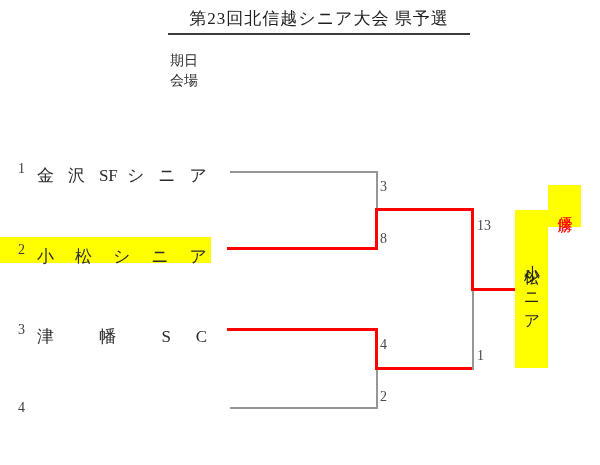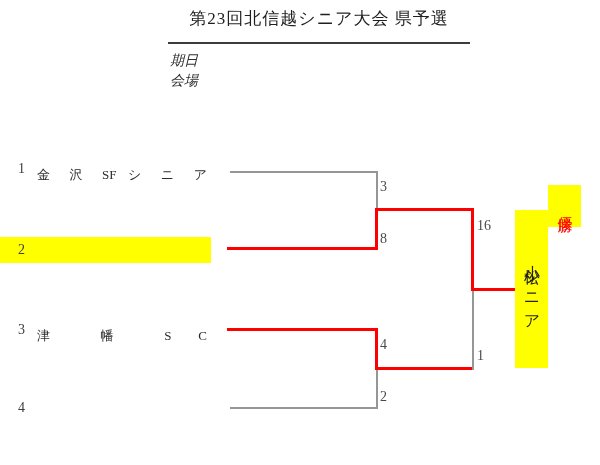--- a/index.html
+++ b/index.html
@@ -11,49 +11,48 @@
     font-family: "Liberation Serif", "DejaVu Serif", serif;
     color: #333333;
   }
 
   
   .title {
     position: absolute; left: 168px; top: 7px; width: 302px;
     text-align: center;
     font-size: 17px; color: #1f1f1f;
     border-bottom: 2px solid #3c3c3c;
-    padding-bottom: 12px;
+    padding-bottom: 3px;
     letter-spacing: 1px;
     white-space: nowrap;
   }
 
   
   .info-line {
     position: absolute; left: 170px;
     display: flex; gap: 17px;
     font-size: 14px; color: #2e2e2e;
     white-space: nowrap;
-    font-style: italic;
   }
   .info-date  { top: 52px; }
   .info-venue { top: 72px; text-align: center; }
 
   
   .team-row {
     position: absolute; left: 0; width: 211px; height: 26px;
     box-sizing: border-box;
     padding: 0 4px 0 18px;
     display: flex; align-items: center;
   }
   .team-row.highlight { background: #ffff00; }
   .seed { font-size: 14px; color: #3d3d3d; flex: 0 0 auto; }
   .team-name {
     flex: 1 1 auto;
     margin-left: 12px;
-    font-size: 13px; color: #2b2b2b;
+    font-size: 17px; color: #2b2b2b;
     text-align: justify;
     text-align-last: justify;
     white-space: nowrap;
     margin-top: 12px;
   }
   .row-1 { top: 156px; }
   .row-2 { top: 237px; }
   .row-3 { top: 317px; }
   .row-4 { top: 395px; }
 
@@ -109,20 +108,21 @@
   <div class="info-line info-venue">
     <span>会場</span>
   </div>
 
   <div class="team-row row-1">
     <span class="seed">1</span>
     <span class="team-name">金 沢 SF シ ニ ア</span>
   </div>
   <div class="team-row row-2 highlight">
     <span class="seed">2</span>
+    <span class="team-name">小 松 シ ニ ア</span>
   </div>
   <div class="team-row row-3">
     <span class="seed">3</span>
     <span class="team-name">津 幡 S C</span>
   </div>
   <div class="team-row row-4">
     <span class="seed">4</span>
   </div>
 
   <div class="line gray" style="left:230px; top:171px; width:147px; height:2px;"></div>
@@ -138,21 +138,21 @@
   <div class="line red" style="left:376px; top:367px; width:98px; height:3px;"></div>
 
   <div class="line red" style="left:471px; top:208px; width:3px; height:83px;"></div>
   <div class="line gray" style="left:472px; top:289px; width:2px; height:81px;"></div>
   <div class="line red" style="left:471px; top:288px; width:44px; height:3px;"></div>
 
   <div class="score" style="left:380px; top:180px;">3</div>
   <div class="score" style="left:380px; top:232px;">8</div>
   <div class="score" style="left:380px; top:338px;">4</div>
   <div class="score" style="left:380px; top:390px;">2</div>
-  <div class="score" style="left:477px; top:219px;">16</div>
+  <div class="score" style="left:477px; top:219px;">13</div>
   <div class="score" style="left:477px; top:349px;">1</div>
 
   <div class="champion-box">
     <span class="champion-name">小松シニア</span>
   </div>
   <div class="winner-label-box">
     <span class="winner-label">優勝</span>
   </div>
 
 </div>

